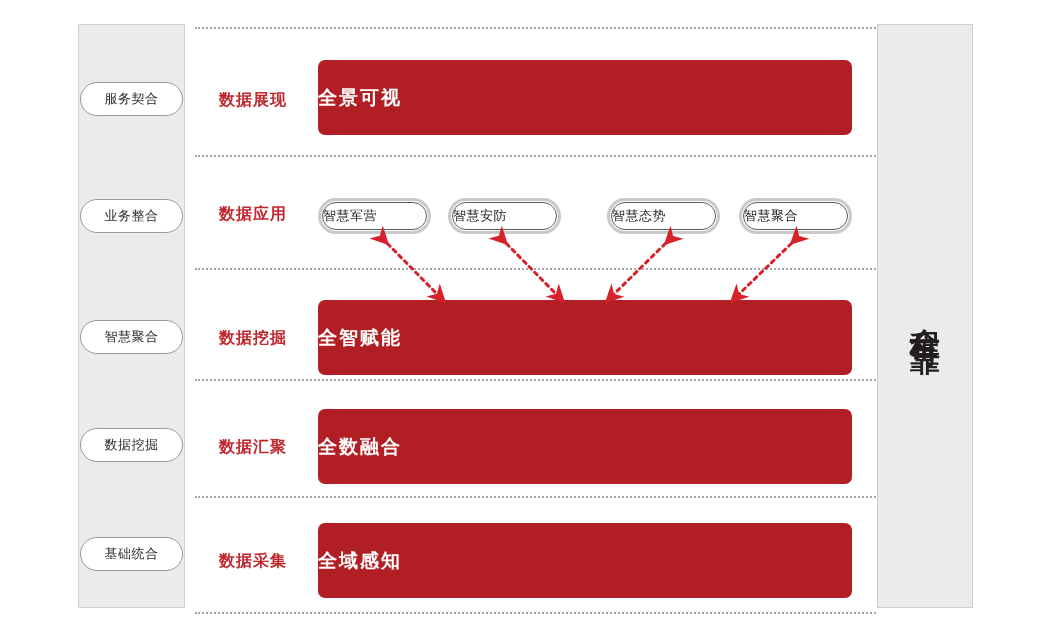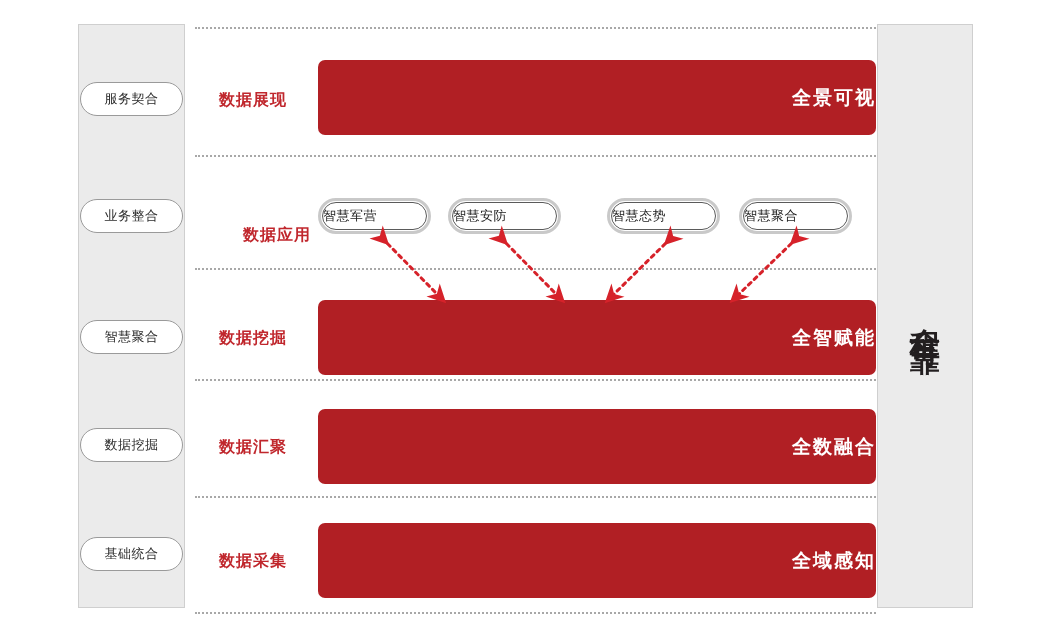--- a/index.html
+++ b/index.html
@@ -46,22 +46,22 @@
   
   .row-label{
     position:absolute;left:219px;width:100px;
     font-size:16px;font-weight:bold;color:#c0272d;letter-spacing:1px;
   }
 
   
   .bar{
     position:absolute;left:318px;width:534px;
     background:#b11f24;border-radius:7px;
-    display:flex;align-items:center;justify-content:flex-end;
-    color:#ffffff;font-size:19px;font-weight:bold;letter-spacing:2px;padding-left:24px;
+    display:flex;align-items:center;justify-content:flex-start;
+    color:#ffffff;font-size:19px;font-weight:bold;letter-spacing:2px;
   }
 
   
   .app-pill{
     position:absolute;top:198px;height:36px;
     border:3px solid #c9c9c9;border-radius:19px;
     background:#ffffff;box-sizing:border-box;
     padding:1px;
   }
   .app-pill-inner{
@@ -109,21 +109,21 @@
       <div class="sep" style="top: 379px;"></div>
       <div class="sep" style="top: 496px;"></div>
       <div class="sep" style="top: 612px;"></div>
     </div>
 
   <div id="rows">
       <div class="row-label" style="top: 90px;">数据展现</div>
       <div class="bar" style="top: 60px; height: 75px;">
         <span>全景可视</span>
       </div>
-      <div class="row-label" style="top: 225px; margin-left: 24px;">数据应用</div>
+      <div class="row-label" style="top: 204px;">数据应用</div>
       <div class="app-pill" style="left: 318px; width: 113px;">
         <div class="app-pill-inner">
           <span>智慧军营</span>
         </div>
       </div>
       <div class="app-pill" style="left: 448px; width: 113px;">
         <div class="app-pill-inner">
           <span>智慧安防</span>
         </div>
       </div>

